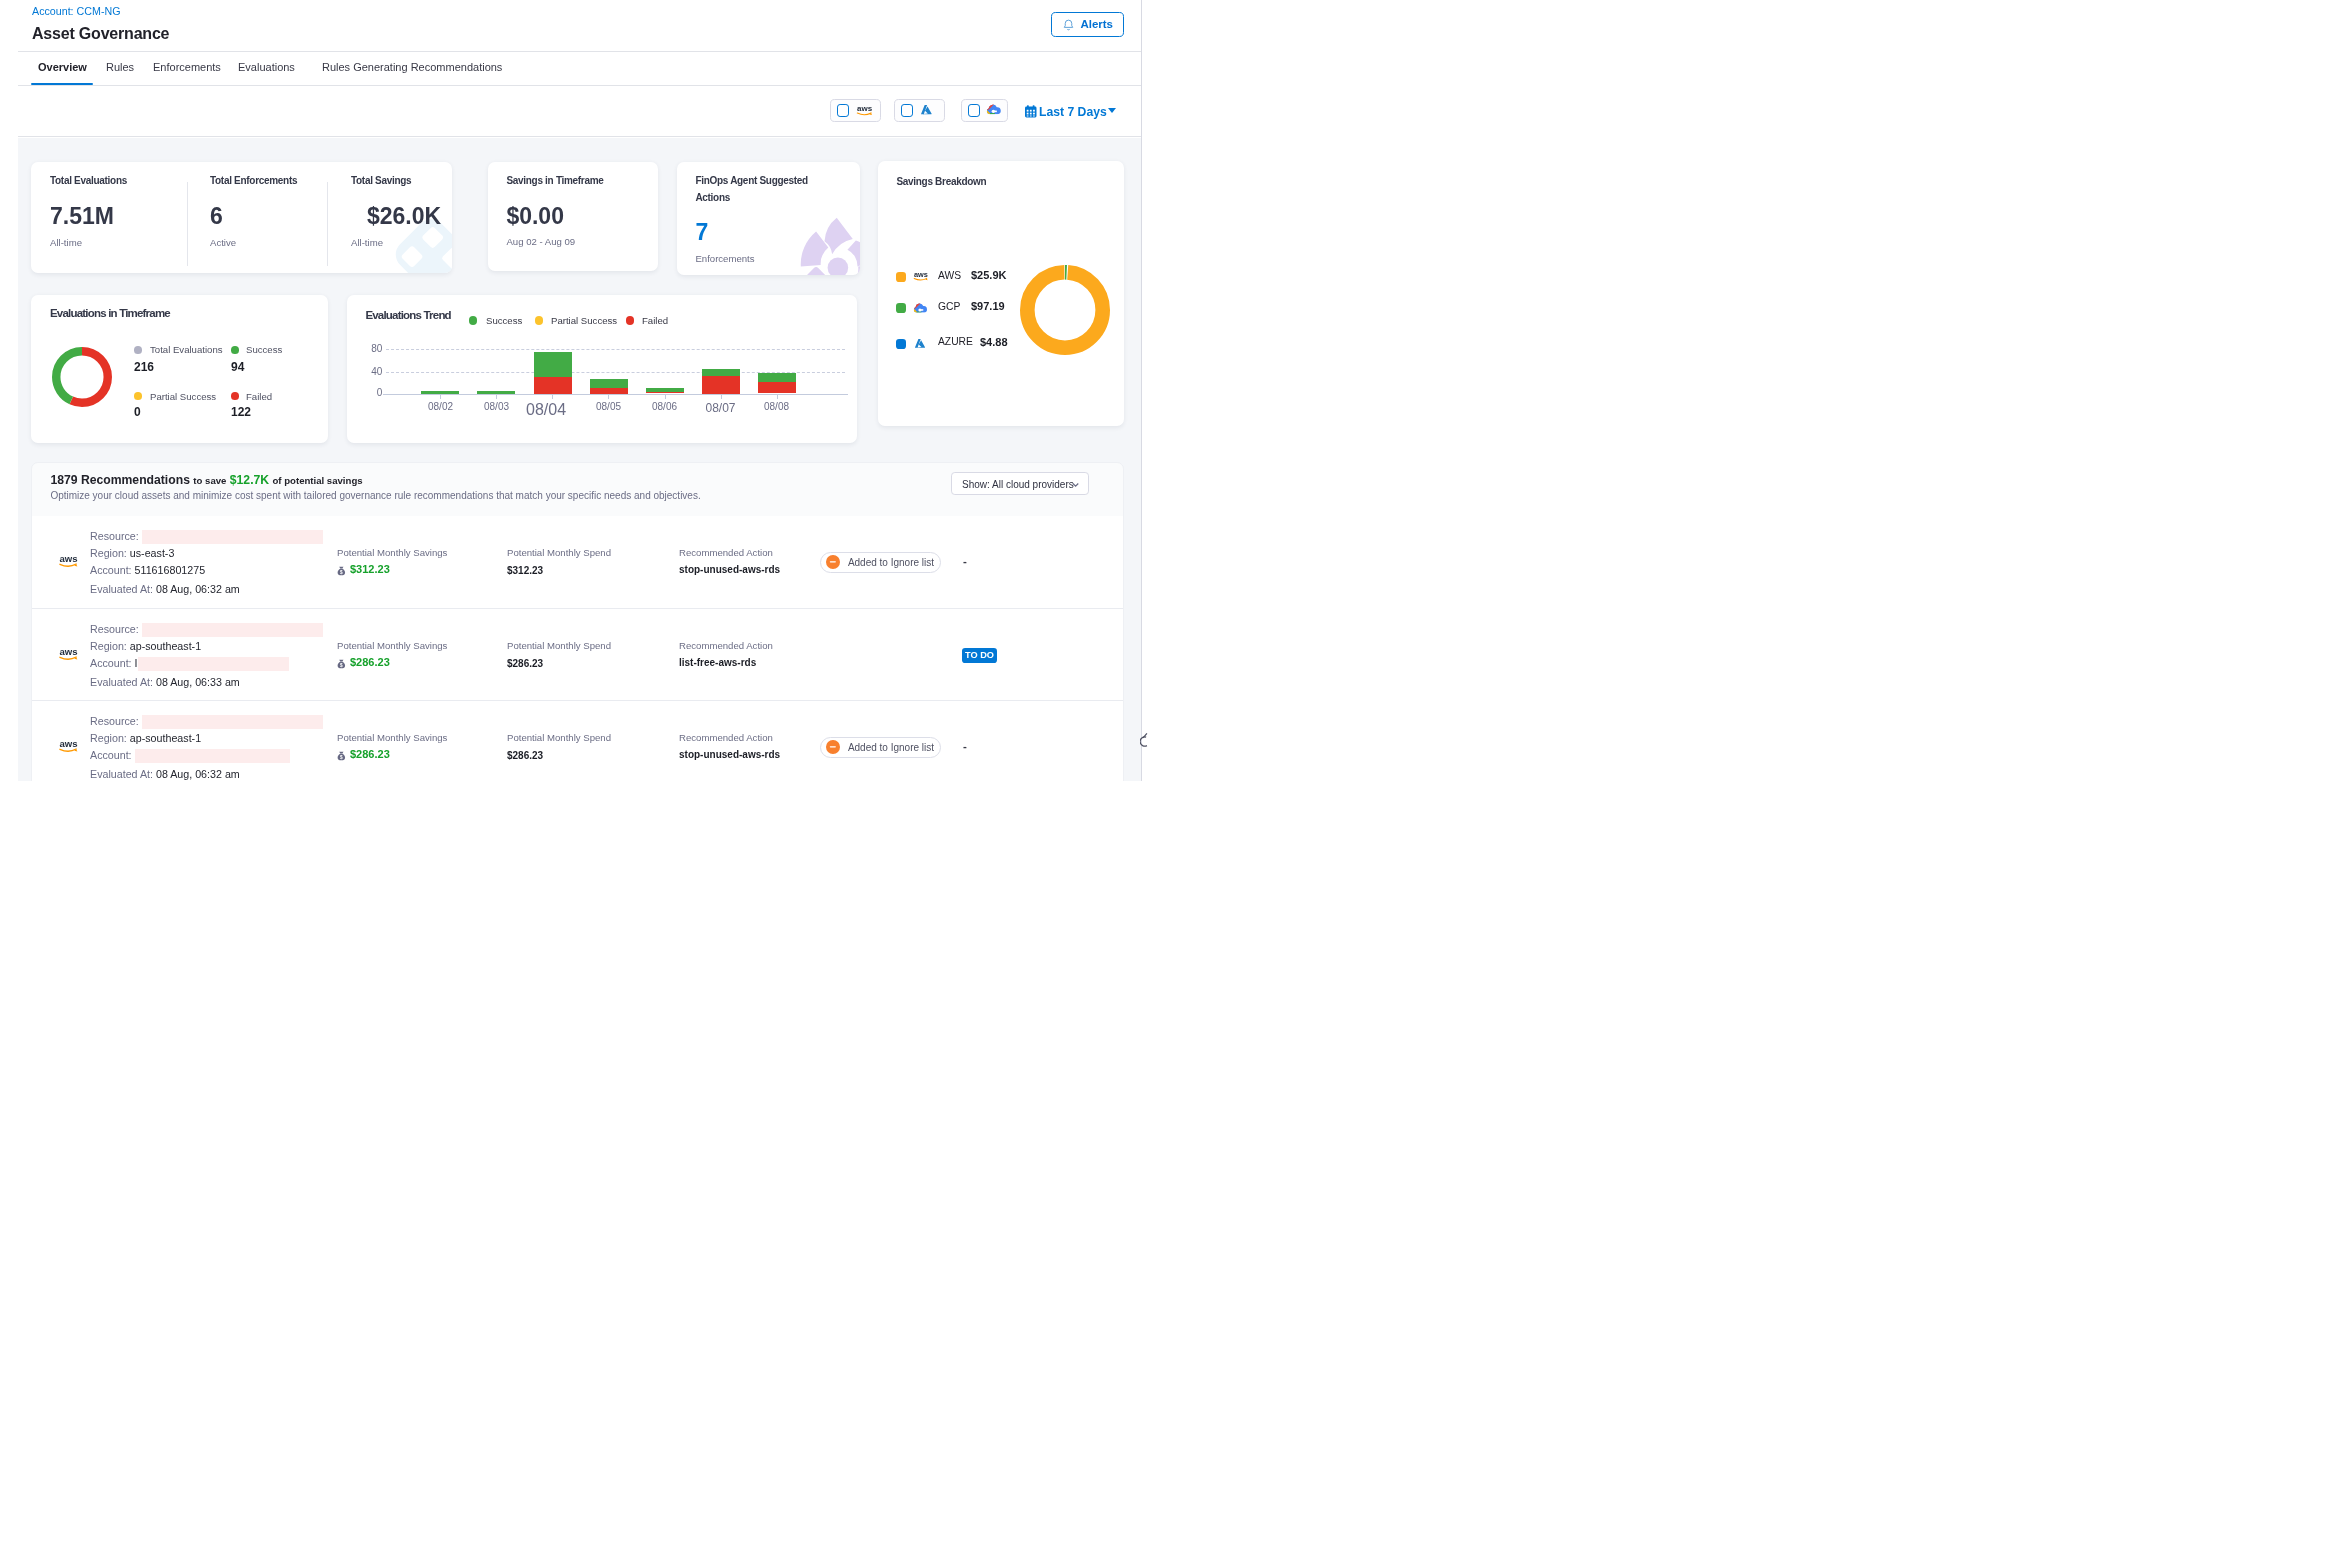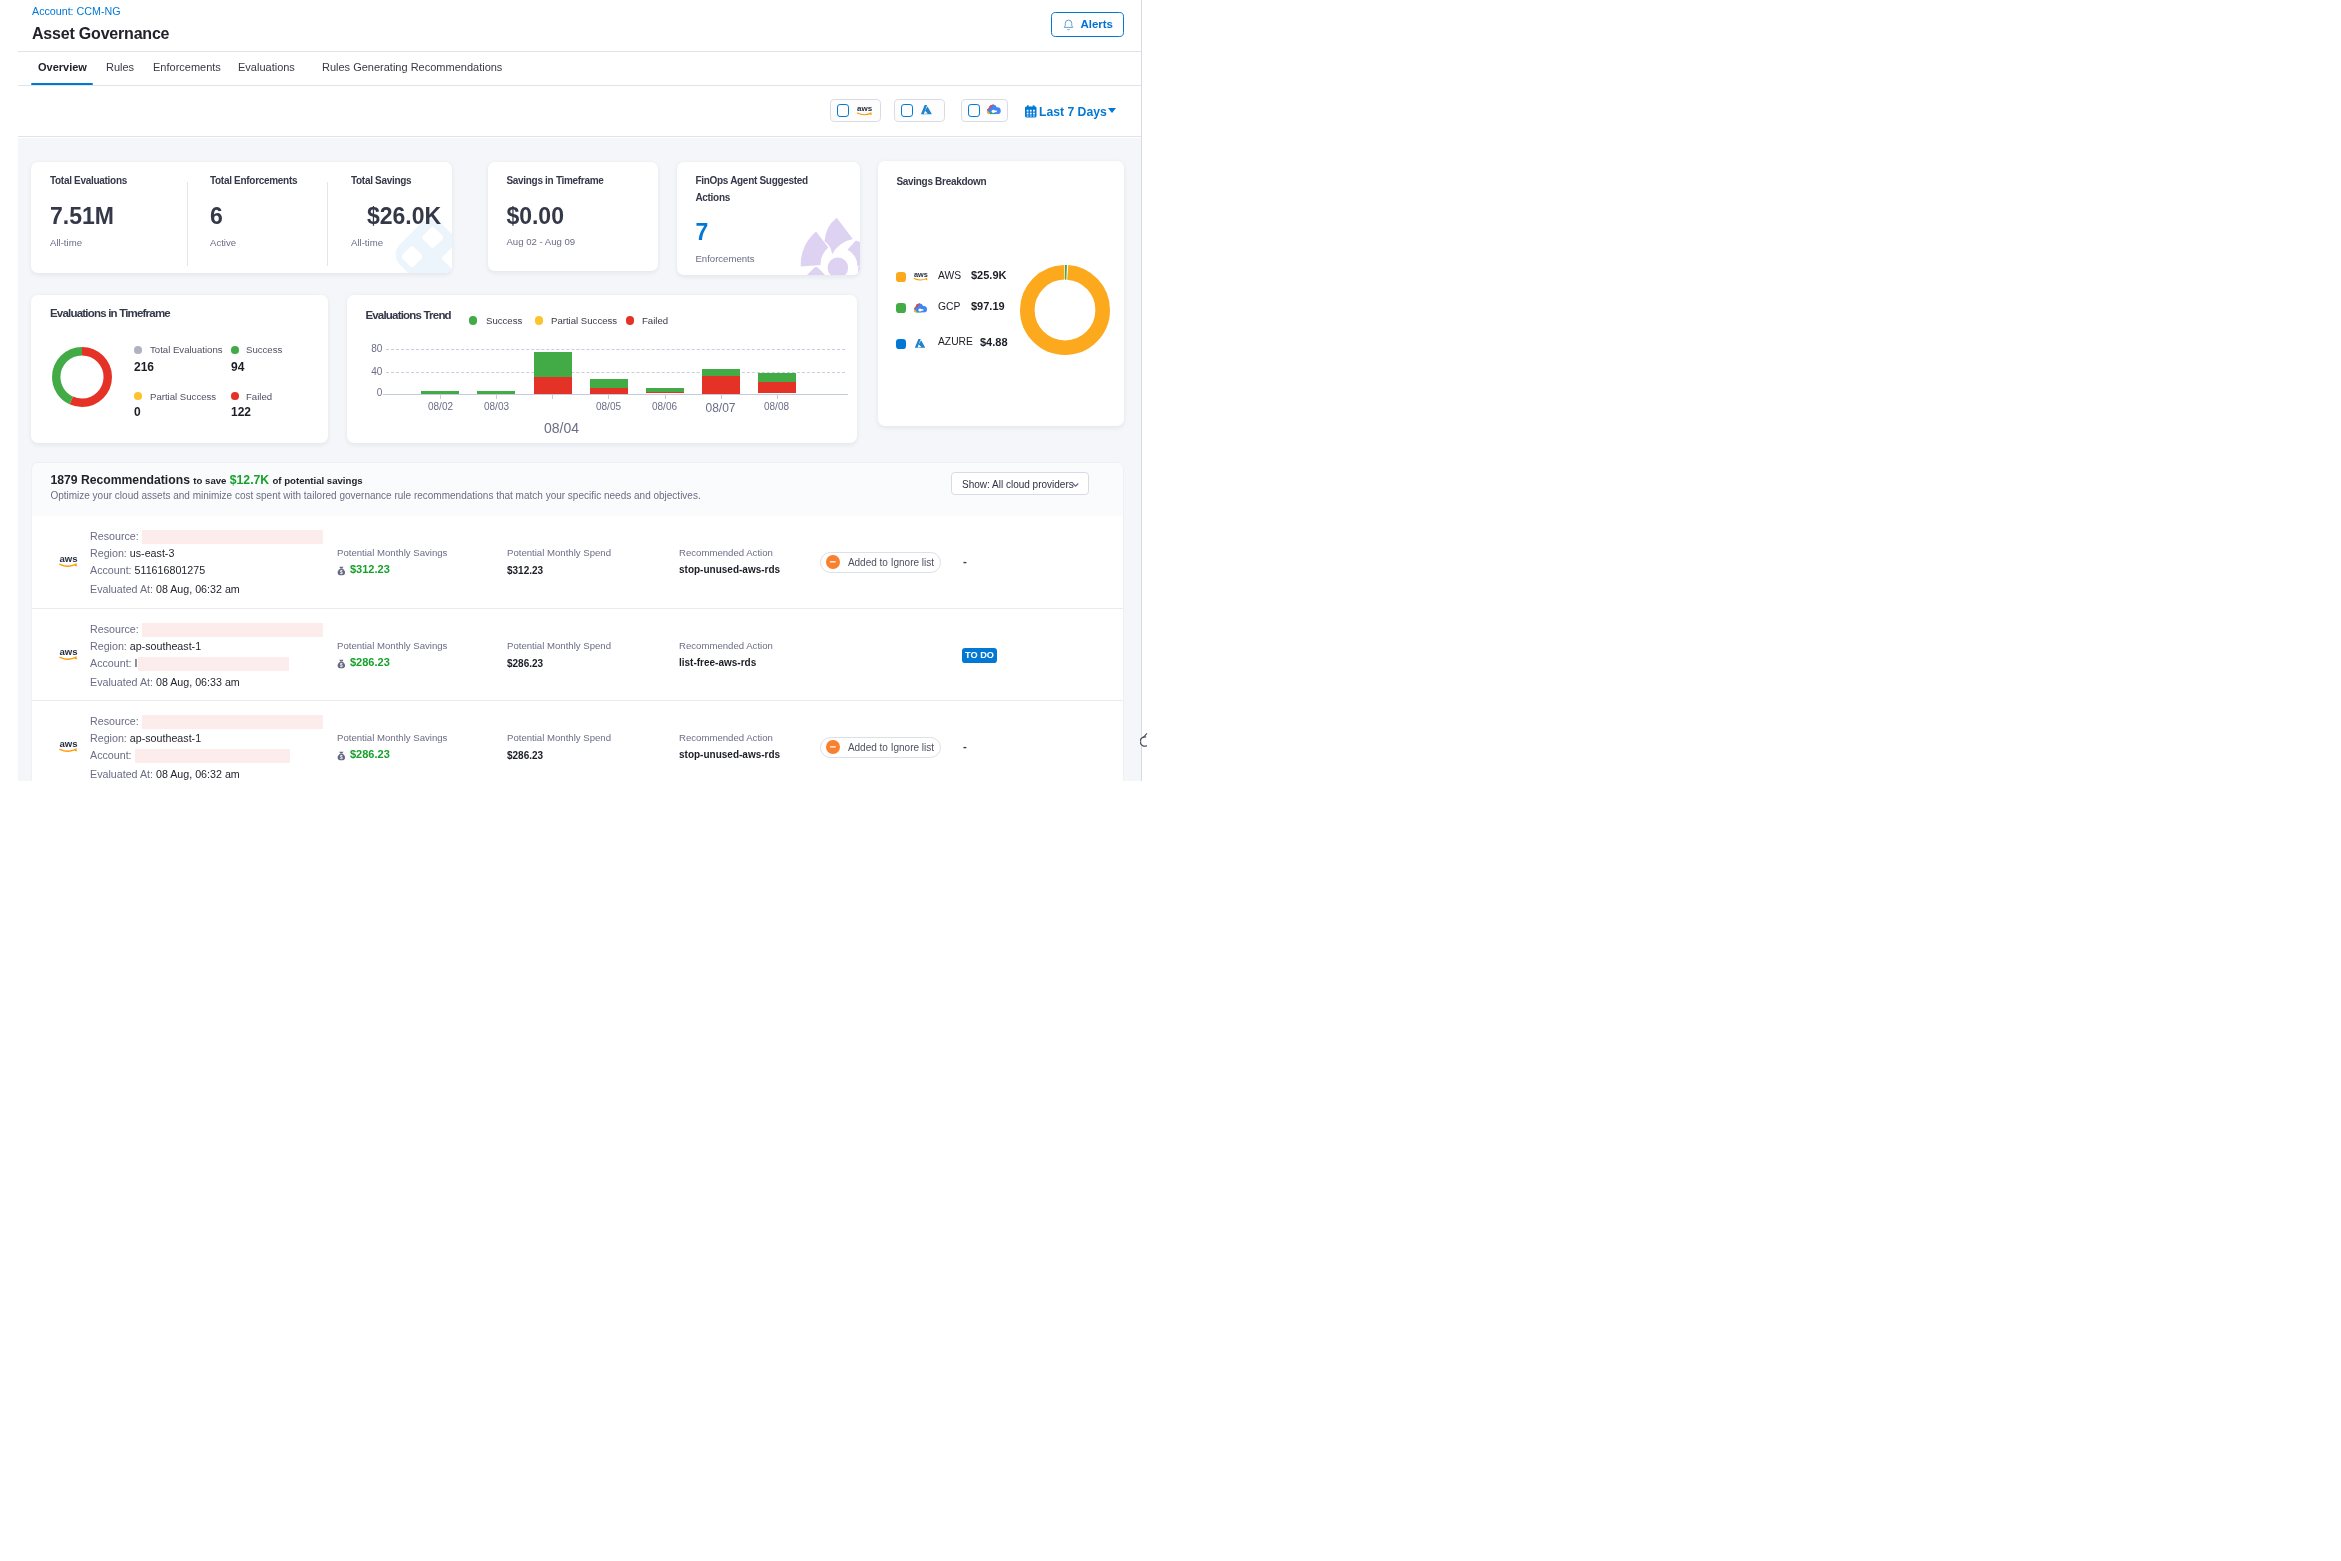--- a/index.html
+++ b/index.html
@@ -268,21 +268,21 @@
     <div class="abs" style="left:17px; top:92px; width:18.4px; text-align:right; font-size:10px; color:#6b6d85;">0</div>
     <div class="abs" style="left:74px; top:96px; width:38px; height:3.1px; background:#42ab45;"></div>
     <div class="abs" style="left:93px; top:99px; width:0.8px; height:4.6px; background:#c3cbdd;"></div>
     <div class="abs" style="left:67px; top:106px; width:53px; text-align:center; font-size:10px; color:#6b6d85;">08/02</div>
     <div class="abs" style="left:130px; top:96px; width:38px; height:2.8px; background:#42ab45;"></div>
     <div class="abs" style="left:149px; top:99px; width:0.8px; height:4.6px; background:#c3cbdd;"></div>
     <div class="abs" style="left:123px; top:106px; width:53px; text-align:center; font-size:10px; color:#6b6d85;">08/03</div>
     <div class="abs" style="left:187px; top:57px; width:38px; height:25px; background:#42ab45;"></div>
     <div class="abs" style="left:187px; top:82px; width:38px; height:16.5px; background:#e43326;"></div>
     <div class="abs" style="left:205px; top:99px; width:0.8px; height:4.6px; background:#c3cbdd;"></div>
-    <div class="abs" style="left:179px; top:106px; width:53px; text-align:right; font-size:14px; color:#6b6d85;margin-top:19px;">08/04</div>
+    <div class="abs" style="left:179px; top:106px; width:53px; text-align:left; font-size:16px; color:#6b6d85;">08/04</div>
     <div class="abs" style="left:243px; top:84px; width:38px; height:8.6px; background:#42ab45;"></div>
     <div class="abs" style="left:243px; top:93px; width:38px; height:5.9px; background:#e43326;"></div>
     <div class="abs" style="left:261px; top:99px; width:0.8px; height:4.6px; background:#c3cbdd;"></div>
     <div class="abs" style="left:235px; top:106px; width:53px; text-align:center; font-size:10px; color:#6b6d85;">08/05</div>
     <div class="abs" style="left:299px; top:93px; width:38px; height:3.9px; background:#42ab45;"></div>
     <div class="abs" style="left:299px; top:97px; width:38px; height:1.4px; background:#e43326;"></div>
     <div class="abs" style="left:318px; top:99px; width:0.8px; height:4.6px; background:#c3cbdd;"></div>
     <div class="abs" style="left:291px; top:106px; width:53px; text-align:center; font-size:10px; color:#6b6d85;">08/06</div>
     <div class="abs" style="left:355px; top:74px; width:38px; height:7.3px; background:#42ab45;"></div>
     <div class="abs" style="left:355px; top:81px; width:38px; height:17.7px; background:#e43326;"></div>

